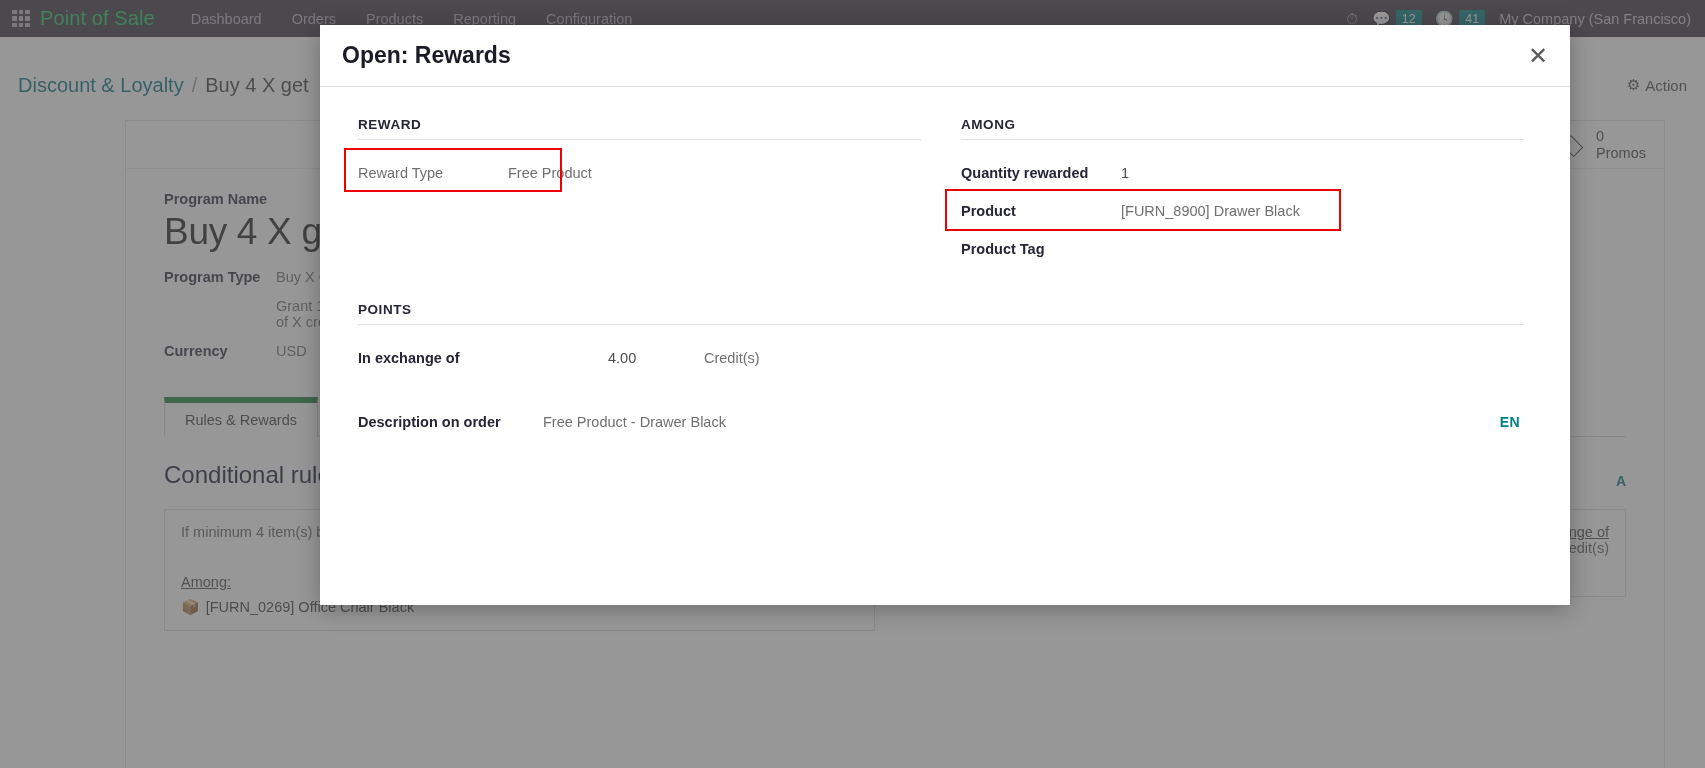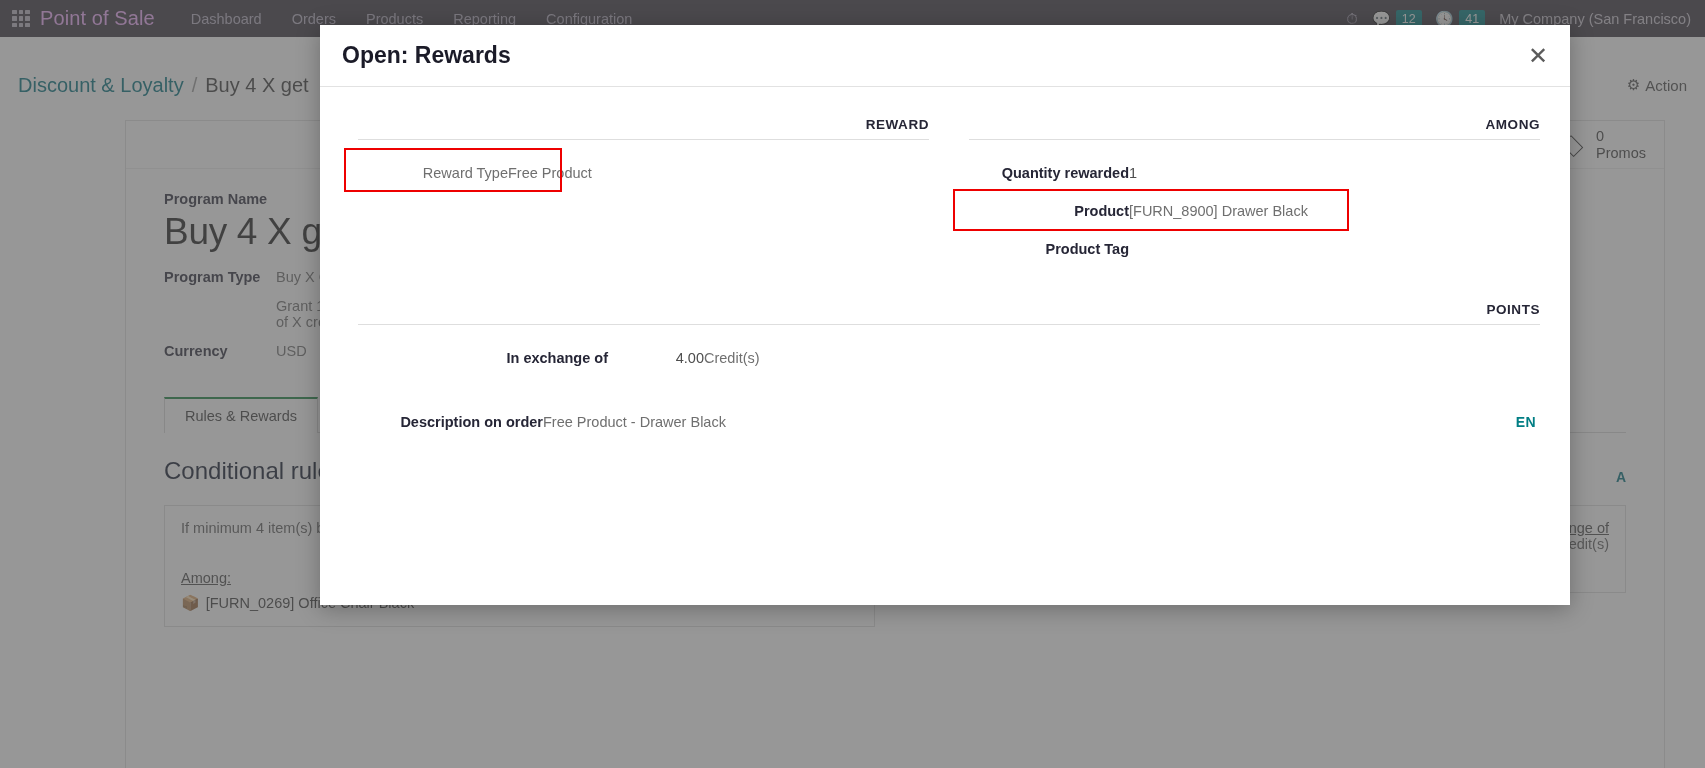--- a/index.html
+++ b/index.html
@@ -20,21 +20,21 @@
     display: flex; align-items: center;
     color: #c9c3ce;
     font-size: 14.5px;
   }
   .grid-icon {
     width: 18px; height: 18px; margin-left: 12px; margin-right: 10px;
     display: grid; grid-template-columns: repeat(3,1fr); grid-template-rows: repeat(3,1fr);
     gap: 2px;
   }
   .grid-icon i { background: #b9b2c0; display:block; border-radius:0.5px;}
-  .brand { font-size: 20px; color: #f0abfc; margin-right: 36px; font-weight: 400; letter-spacing: .1px;}
+  .brand { font-size: 20px; color: #22c55e; margin-right: 36px; font-weight: 400; letter-spacing: .1px;}
   .nav-link { margin-right: 30px; color: #b5aec0; font-size: 14.5px; }
   .nav-right { margin-left: auto; display: flex; align-items: center; padding-right: 14px; gap: 14px; }
   .nav-ico { color:#a9a2b4; font-size:15px; display:flex; align-items:center; gap:3px;}
   .badge-count {
     background: #017e84; color: #fff; font-size: 12.5px;
     padding: 1px 6px; border-radius: 2px; line-height: 16px; margin-left: 2px;
   }
   .company { color: #c9c3ce; font-size: 14.5px; }
   .control-bar {
     position: absolute; top: 64px; left: 0; right: 0; height: 42px;
@@ -63,21 +63,21 @@
   .prog-title { font-size: 37px; color: #1f1f1f; font-weight: 400; margin: 4px 0 16px; letter-spacing:-.3px;}
   .frow { display: flex; margin-bottom: 13px; font-size: 14.5px; }
   .frow .lbl { width: 112px; font-weight: 700; color:#2b2b3a; }
   .frow .val { color: #6d6d6d; }
   .frow .val .sub { color:#6d6d6d; }
 
   .tabs { display:flex; border-bottom: 1px solid #d8d8d8; margin: 38px 0 0 0; padding-left: 0;}
   .tab {
     padding: 9px 20px; font-size: 14.5px; color: #3c3c3c;
     border: 1px solid #d8d8d8; border-bottom: none; background: #fff;
-    border-top: 2px solid #15803d; margin-bottom:-1px;
+    border-top: 6px solid #15803d; margin-bottom:-1px;
   }
 
   .two-col { display: flex; gap: 40px; padding: 24px 0 0 0; }
   .col { flex: 1; }
   .col-head { display:flex; align-items:flex-end; }
   .col-title { font-size: 24px; color: #0f172a; }
   .add-link { margin-left:auto; color:#00707d; font-size:14px; font-weight:600; }
   .card { border: 1px solid #dedede; margin-top: 20px; padding: 14px 16px; }
   .card-row { display:flex; font-size:14.5px; color:#5c5c5c; }
   .card-row .right { margin-left:auto; text-align:right; }
@@ -99,21 +99,21 @@
     box-shadow: 0 4px 22px rgba(0,0,0,.28);
     display: flex; flex-direction: column;
   }
   .modal-head {
     height: 62px; border-bottom: 1px solid #e2e2e2;
     display: flex; align-items: center; padding: 0 22px 0 22px;
   }
   .modal-title { font-size: 23px; color: #1b1b28; font-weight: 700; }
   .modal-x { margin-left:auto; font-size: 24px; color: #5b5b5b; line-height:1; font-weight:300; }
 
-  .modal-body { flex: 1; padding: 30px 30px 10px 38px; overflow: hidden; text-align: right; }
+  .modal-body { flex: 1; padding: 30px 46px 10px 38px; overflow: hidden; }
   .grp { display: flex; gap: 40px; }
   .grp .half { flex: 1; }
 
   .sec-title {
     font-size: 13.5px; font-weight: 700; color: #262636;
     letter-spacing: .55px; padding-bottom: 7px;
     border-bottom: 1px solid #dedede;
   }
   .m-row { display: flex; align-items: center; height: 38px; font-size: 14.5px; position: relative;}
   .m-lbl { font-weight: 700; color: #262636; }

